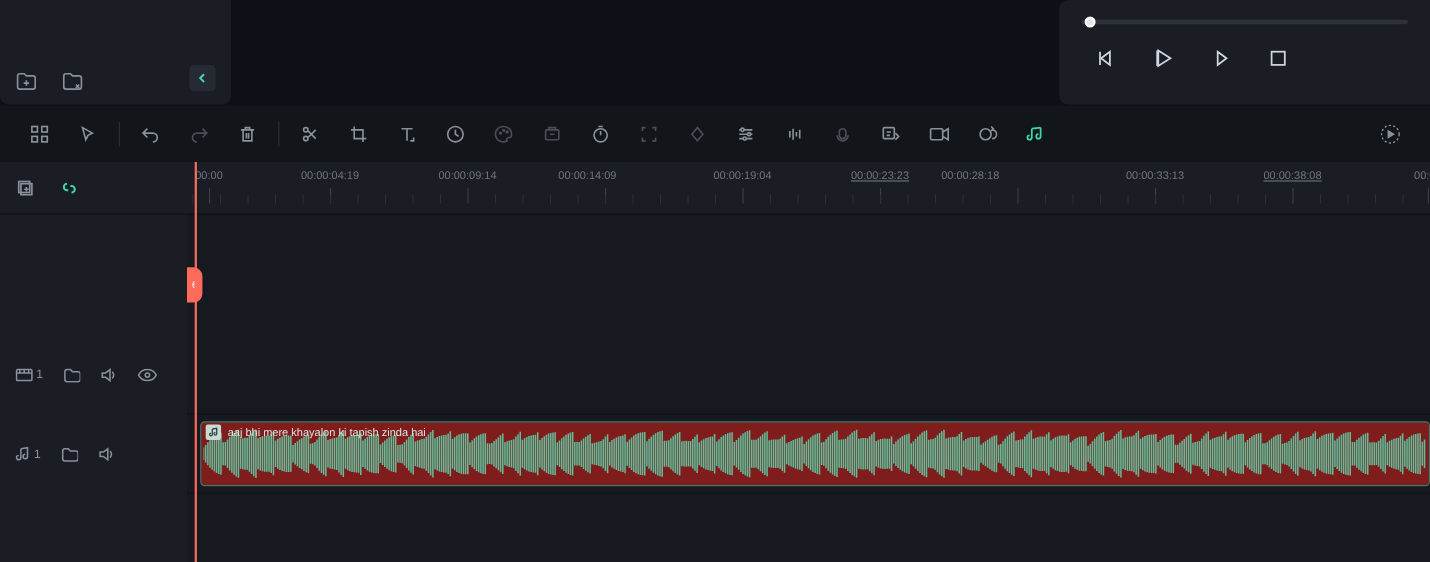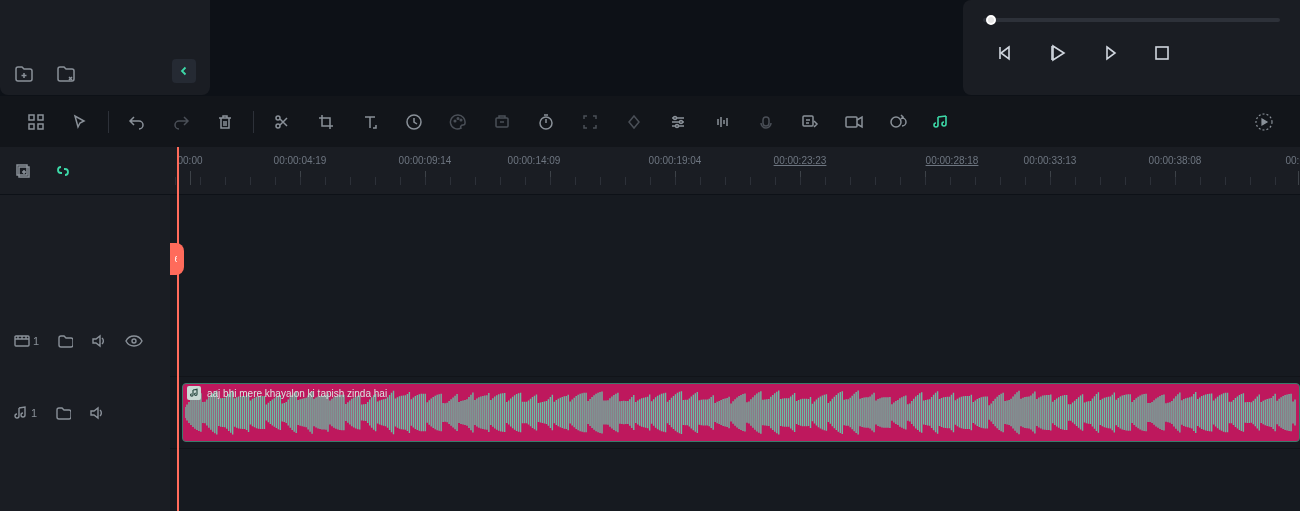--- a/index.html
+++ b/index.html
@@ -37,21 +37,21 @@
 .ruler{height:48px;background:#1a1d23;position:relative;border-bottom:1px solid #0d1117;}
 .ruler-label{position:absolute;top:8px;font-size:10px;color:#6e7681;white-space:nowrap;transform:translateX(-50%);}
 .ruler-major{position:absolute;top:24px;width:1px;height:14px;background:#3d4248;}
 .ruler-minor{position:absolute;top:30px;width:1px;height:8px;background:#2d3139;}
 .playhead{position:absolute;top:0;bottom:0;width:2px;background:#ff6b5b;z-index:10;}
 .playhead-head{position:absolute;top:48px;left:-6px;width:14px;height:32px;background:#ff6b5b;border-radius:0 8px 8px 0;display:flex;align-items:center;justify-content:center;color:#fff;font-size:9px;}
 .tracks-area{position:relative;}
 .track-row{position:relative;border-bottom:1px solid rgba(0,0,0,.2);}
 .track-video{height:72px;top:110px;position:absolute;width:100%;}
 .track-audio{height:72px;top:182px;position:absolute;width:100%;}
-.audio-clip{position:absolute;left:12px;right:0;top:6px;bottom:6px;background:#be185d;border:1px solid #3a7a6b;border-radius:4px;overflow:hidden;}
+.audio-clip{position:absolute;left:12px;right:0;top:6px;bottom:6px;background:#7f1d1d;border:1px solid #3a7a6b;border-radius:4px;overflow:hidden;}
 .audio-clip-header{position:absolute;top:2px;left:4px;display:flex;align-items:center;gap:6px;font-size:10px;color:#d9e4e0;z-index:2;}
 .audio-clip-header .clip-icon{width:14px;height:14px;background:#c9d9d4;border-radius:2px;display:flex;align-items:center;justify-content:center;}
 .waveform{position:absolute;inset:0;display:flex;align-items:center;padding:0 2px;}
 .waveform svg{width:100%;height:100%;}
 .th-btn.link-active{color:#3dd9a8;}
 </style>
 </head>
 <body>
 
 <div class="top-row">
@@ -312,25 +312,25 @@
         <div class="ruler-label" style="left: 130px;">00:00:04:19</div>
         <div class="ruler-major" style="left: 130px;"></div>
         <div class="ruler-label" style="left: 255px;">00:00:09:14</div>
         <div class="ruler-major" style="left: 255px;"></div>
         <div class="ruler-label" style="left: 364px;">00:00:14:09</div>
         <div class="ruler-major" style="left: 380px;"></div>
         <div class="ruler-label" style="left: 505px;">00:00:19:04</div>
         <div class="ruler-major" style="left: 505px;"></div>
         <div class="ruler-label" style="left: 630px; text-decoration: underline;">00:00:23:23</div>
         <div class="ruler-major" style="left: 630px;"></div>
-        <div class="ruler-label" style="left: 782px; text-decoration: underline;">00:00:28:18</div>
+        <div class="ruler-label" style="left: 712px;">00:00:28:18</div>
         <div class="ruler-major" style="left: 755px;"></div>
         <div class="ruler-label" style="left: 880px;">00:00:33:13</div>
         <div class="ruler-major" style="left: 880px;"></div>
-        <div class="ruler-label" style="left: 1005px;">00:00:38:08</div>
+        <div class="ruler-label" style="left: 1005px; text-decoration: underline;">00:00:38:08</div>
         <div class="ruler-major" style="left: 1005px;"></div>
         <div class="ruler-label" style="left: 1128px;">00:00</div>
         <div class="ruler-major" style="left: 1128px;"></div>
         <div class="ruler-minor" style="left: 5px;"></div>
         <div class="ruler-minor" style="left: 30px;"></div>
         <div class="ruler-minor" style="left: 55px;"></div>
         <div class="ruler-minor" style="left: 80px;"></div>
         <div class="ruler-minor" style="left: 105px;"></div>
         <div class="ruler-minor" style="left: 130px;"></div>
         <div class="ruler-minor" style="left: 155px;"></div>

